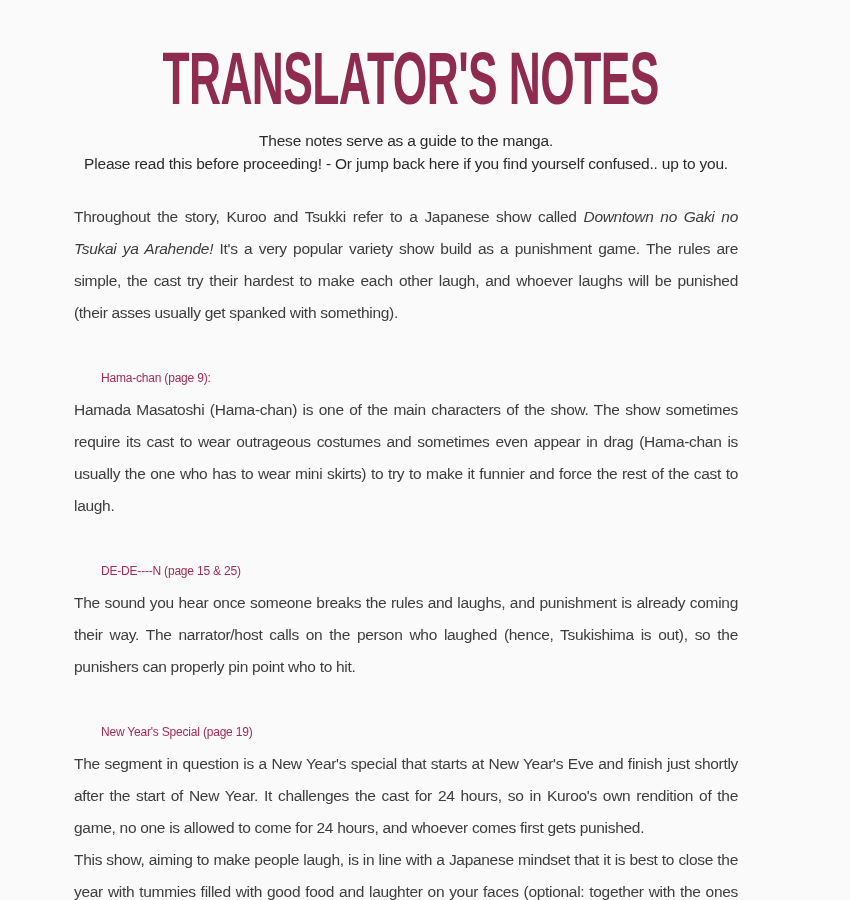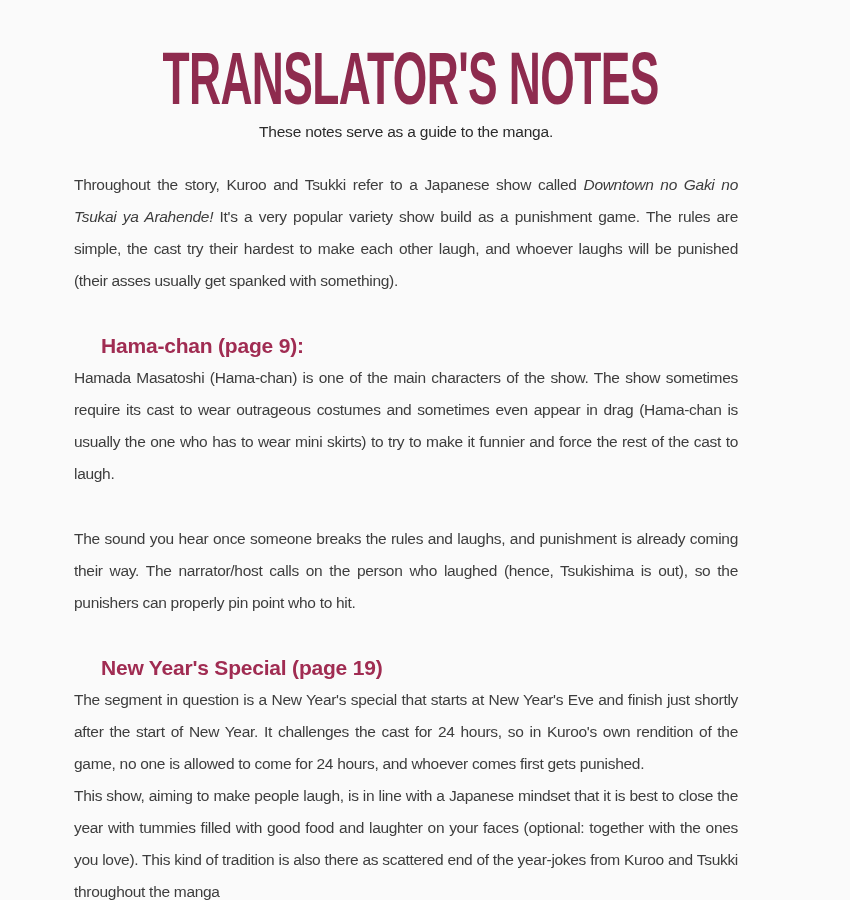--- a/index.html
+++ b/index.html
@@ -37,62 +37,64 @@
     letter-spacing: -1px;
   }
   .subtitle {
     text-align: center;
     font-size: 15.5px;
     line-height: 23px;
     color: var(--subtitle);
     letter-spacing: -0.2px;
     font-weight: 400;
   }
-  .subtitle.first { margin-top: 4px; }
+  .subtitle.first { margin-top: 13px; }
   .content {
     width: 664px;
     margin: 26px auto 0 auto;
     font-size: 15.5px;
     line-height: 32px;
     color: var(--body-text);
     text-align: justify;
     letter-spacing: -0.3px;
   }
   .content p { margin: 0; }
   .note-section { margin-top: 33px; }
   .section-heading {
     margin: 0 0 0 27px;
-    font-size: 21px;
-    font-weight: 700;
+    font-size: 12px;
+    font-weight: 400;
     color: var(--heading);
     letter-spacing: -0.2px;
     text-align: left;
   }
   em { font-style: italic; }
 </style>
 </head>
 <body>
 
 <div class="page">
 
   <header>
     <h1 class="title">TRANSLATOR'S NOTES</h1>
     <div class="subtitle first">These notes serve as a guide to the manga.</div>
+    <div class="subtitle">Please read this before proceeding! - Or jump back here if you find yourself confused.. up to you.</div>
   </header>
 
   <div class="content">
 
     <p><span>Throughout the story, Kuroo and Tsukki refer to a Japanese show called </span><em>Downtown no Gaki no Tsukai ya Arahende!</em><span> It's a very popular variety show build as a punishment game. The rules are simple, the cast try their hardest to make each other laugh, and whoever laughs will be punished (their asses usually get spanked with something).</span></p>
 
     <section class="note-section">
       <h2 class="section-heading">Hama-chan (page 9):</h2>
       <p>Hamada Masatoshi (Hama-chan) is one of the main characters of the show. The show sometimes require its cast to wear outrageous costumes and sometimes even appear in drag (Hama-chan is usually the one who has to wear mini skirts) to try to make it funnier and force the rest of the cast to laugh.</p>
     </section>
 
     <section class="note-section">
+      <h2 class="section-heading">DE-DE----N (page 15 &amp; 25)</h2>
       <p>The sound you hear once someone breaks the rules and laughs, and punishment is already coming their way. The narrator/host calls on the person who laughed (hence, Tsukishima is out), so the punishers can properly pin point who to hit.</p>
     </section>
 
     <section class="note-section">
       <h2 class="section-heading">New Year's Special (page 19)</h2>
       <p>The segment in question is a New Year's special that starts at New Year's Eve and finish just shortly after the start of New Year. It challenges the cast for 24 hours, so in Kuroo's own rendition of the game, no one is allowed to come for 24 hours, and whoever comes first gets punished.</p>
       <p>This show, aiming to make people laugh, is in line with a Japanese mindset that it is best to close the year with tummies filled with good food and laughter on your faces (optional: together with the ones you love). This kind of tradition is also there as  scattered end of the year-jokes from Kuroo and Tsukki throughout the manga</p>
     </section>
 
 

